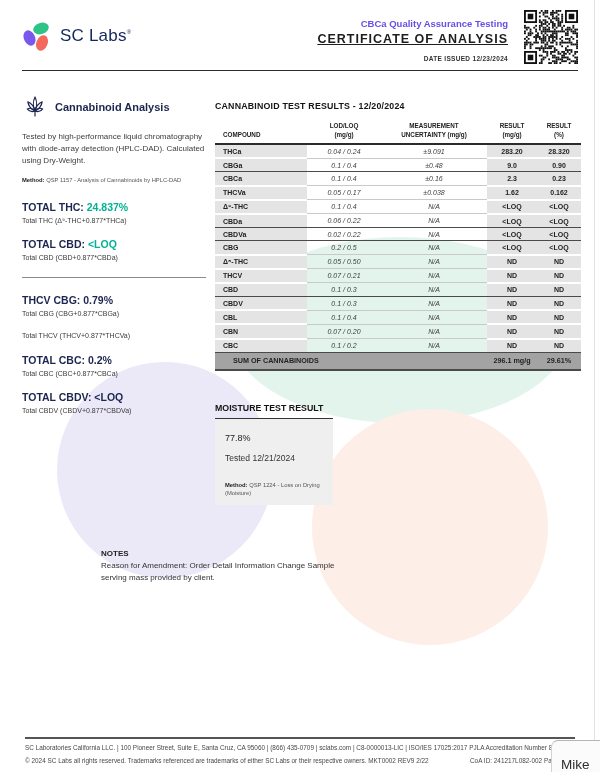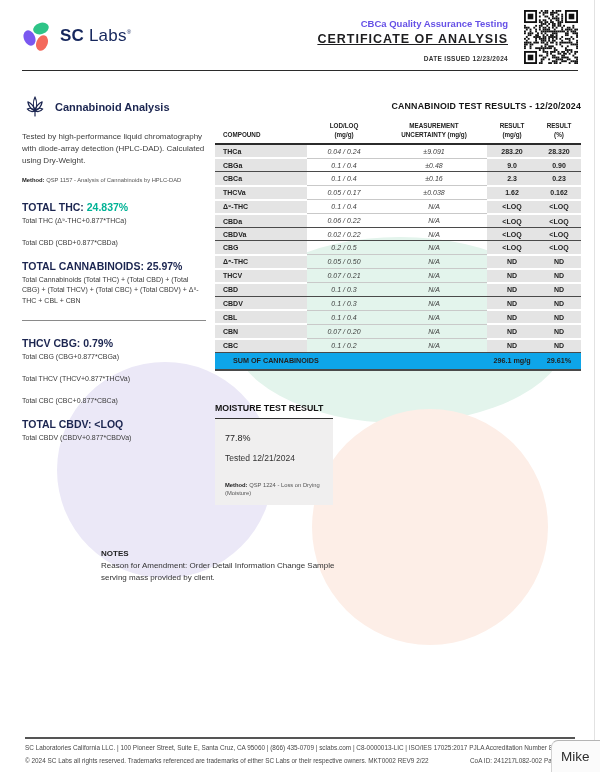--- a/index.html
+++ b/index.html
@@ -11,21 +11,21 @@
   .blob { position:absolute; border-radius:50%; z-index:0; }
   .blob-lavender { left:57px; top:362px; width:216px; height:216px; background:#ebe8f7; }
   .blob-mint { left:230px; top:237px; width:340px; height:186px; background:#e3f4ec; }
   .blob-peach { left:312px; top:409px; width:236px; height:236px; background:#fdeee7; }
   .edge-line { position:absolute; left:594px; top:0; width:1px; height:772px; background:#e2e2e2; z-index:2; }
 
   
   .header { position:absolute; left:0; top:0; width:600px; z-index:3; }
   .logo { position:absolute; left:22px; top:20px; display:flex; align-items:center; gap:6px; }
   .logo-text { font-size:17px; color:#15265c; letter-spacing:.2px; }
-  .logo-text b { font-weight:700; }
+  .logo-text b { font-weight:400; }
   .logo-text .reg { font-size:6px; vertical-align:super; }
   .hdr-right { position:absolute; right:92px; top:18px; text-align:right; }
   .hdr-program { font-size:9.5px; font-weight:bold; color:#6550e6; margin-bottom:3px; }
   .hdr-title { font-size:12.5px; font-weight:bold; color:#1d1d1f; letter-spacing:1px; margin-bottom:9px;text-decoration:underline; }
   .hdr-date { font-size:6.5px; font-weight:bold; color:#333; letter-spacing:.3px; }
   .qr { position:absolute; right:22px; top:10px; width:54px; height:54px; }
   .header-rule { position:absolute; left:22px; top:70px; width:556px; height:0; border-top:1.5px solid #2b2b2b; }
 
   
   .left-col { position:absolute; left:22px; top:94px; width:184px; z-index:3; }
@@ -36,31 +36,31 @@
   .lp-method b { color:#222; }
   .total-block { margin-bottom:12px; }
   .total-line { font-size:10.5px; font-weight:bold; color:#1b2550; margin-bottom:3px; }
   .t-value { color:#1b2550; }
   .t-value.accent { color:#00b295; }
   .t-sub { font-size:7px; line-height:1.45; color:#3a3a3a; font-weight:normal; }
   .lp-divider { border-top:1px solid #8a8a8a; margin:14px 0 16px 0; }
 
   
   .right-col { position:absolute; left:215px; top:101px; width:366px; z-index:3; }
-  .tbl-title { font-size:8.8px; font-weight:bold; color:#141414; letter-spacing:.2px; margin-bottom:9px;text-align:right; }
+  .tbl-title { font-size:8.8px; font-weight:bold; color:#141414; letter-spacing:.2px; margin-bottom:9px; }
   table.results { width:366px; border-collapse:collapse; table-layout:fixed; }
   table.results th { font-size:6.3px; font-weight:bold; color:#222; vertical-align:bottom;
       padding:2px 1px 4px 1px; border-bottom:2px solid #2b2b2b; text-align:center; line-height:1.35; }
   table.results th.c-compound { text-align:left; padding-left:8px; }
   table.results td { font-size:7px; padding:2.6px 1px; }
   td.c-compound { background:#e4e4e4; font-weight:bold; padding-left:8px !important; border-bottom:2px solid #fff; }
   td.c-mid { background:transparent; font-style:italic; color:#3d3d3d; text-align:center; border-bottom:1px solid #c9c9c9; }
   td.c-res { background:#e4e4e4; font-weight:bold; text-align:center; border-bottom:2px solid #fff; }
   tr.group-end td { border-bottom:1.6px solid #4a4a4a !important; }
-  tr.sum-row td { background:#0ea5e9; font-weight:bold; font-size:7.2px; border-bottom:2px solid #4a4a4a; padding:3.4px 1px; }
+  tr.sum-row td { background:#a3a3a3; font-weight:bold; font-size:7.2px; border-bottom:2px solid #4a4a4a; padding:3.4px 1px; }
   tr.sum-row td.sum-label { padding-left:18px; text-align:left; }
   tr.sum-row td.sum-val { text-align:center; }
 
   
   .moisture { margin-top:32px; width:118px; }
   .moist-title { font-size:8.8px; font-weight:bold; color:#141414; margin-bottom:5px; }
   .moist-box { background:#f0efef; border-top:1.5px solid #333; padding:14px 10px 10px 10px; height:87px; }
   .moist-value { font-size:9px; font-weight:normal; color:#222; margin-bottom:10px; }
   .moist-tested { font-size:8.5px; color:#333; margin-bottom:18px; }
   .moist-method { font-size:5.8px; color:#555; line-height:1.5; }
@@ -74,21 +74,21 @@
   
   .footer { position:absolute; left:0; top:0; width:600px; z-index:3; }
   .footer-rule { position:absolute; left:25px; top:737px; width:550px; border-top:2px solid #555; }
   .foot-l1 { position:absolute; left:25px; top:744px; font-size:6.4px; color:#474747; white-space:nowrap; }
   .foot-l2 { position:absolute; left:25px; top:757px; font-size:6.4px; color:#474747; white-space:nowrap; }
   .foot-coa { position:absolute; left:470px; top:757px; font-size:6.4px; color:#474747; white-space:nowrap; }
 
   
   .user-chip { position:absolute; left:551px; top:740px; width:49px; height:32px; background:#fbfbfb;
       border-top:1px solid #b5b5b5; border-left:1px solid #d2d2d2; border-top-left-radius:7px;
-      display:flex; align-items:center; padding-left:9px; z-index:6; }
+      display:flex; align-items:flex-end; padding-left:9px; z-index:6; }
   .user-chip span { font-size:13.5px; color:#2d2d2d; }
 </style>
 </head>
 <body>
 
 <div id="page">
 
   <div class="blob blob-lavender"></div>
   <div class="blob blob-mint"></div>
   <div class="blob blob-peach"></div>
@@ -461,35 +461,33 @@
       <span class="title">Cannabinoid Analysis</span>
     </div>
     <div class="lp-desc">Tested by high-performance liquid chromatography with diode-array detection (HPLC-DAD). Calculated using Dry-Weight.</div>
     <div class="lp-method"><b>Method:</b> <span>QSP 1157 - Analysis of Cannabinoids by HPLC-DAD</span></div>
     <div>
         <div class="total-block">
           <div class="total-line"><span>TOTAL THC:</span> <span class="t-value accent">24.837%</span></div>
           <div class="t-sub">Total THC (Δ⁹-THC+0.877*THCa)</div>
         </div>
         <div class="total-block">
+          <div class="total-line"><span>TOTAL CBD:</span> <span class="t-value accent">&lt;LOQ</span></div>
           <div class="t-sub">Total CBD (CBD+0.877*CBDa)</div>
-        </div>
-        <div class="total-block">
-          <div class="total-line"><span>TOTAL CANNABINOIDS:</span> <span class="t-value">25.97%</span></div>
-          <div class="t-sub">Total Cannabinoids (Total THC) + (Total CBD) + (Total CBG) + (Total THCV) + (Total CBC) + (Total CBDV) + Δ⁸-THC + CBL + CBN</div>
         </div>
         <div class="lp-divider"></div>
         <div class="total-block">
           <div class="total-line"><span>THCV CBG:</span> <span class="t-value">0.79%</span></div>
           <div class="t-sub">Total CBG (CBG+0.877*CBGa)</div>
         </div>
         <div class="total-block">
           <div class="t-sub">Total THCV (THCV+0.877*THCVa)</div>
         </div>
         <div class="total-block">
+          <div class="total-line"><span>TOTAL CBC:</span> <span class="t-value">0.2%</span></div>
           <div class="t-sub">Total CBC (CBC+0.877*CBCa)</div>
         </div>
         <div class="total-block">
           <div class="total-line"><span>TOTAL CBDV:</span> <span class="t-value">&lt;LOQ</span></div>
           <div class="t-sub">Total CBDV (CBDV+0.877*CBDVa)</div>
         </div>
       </div>
   </div>
 
   <div class="right-col">

